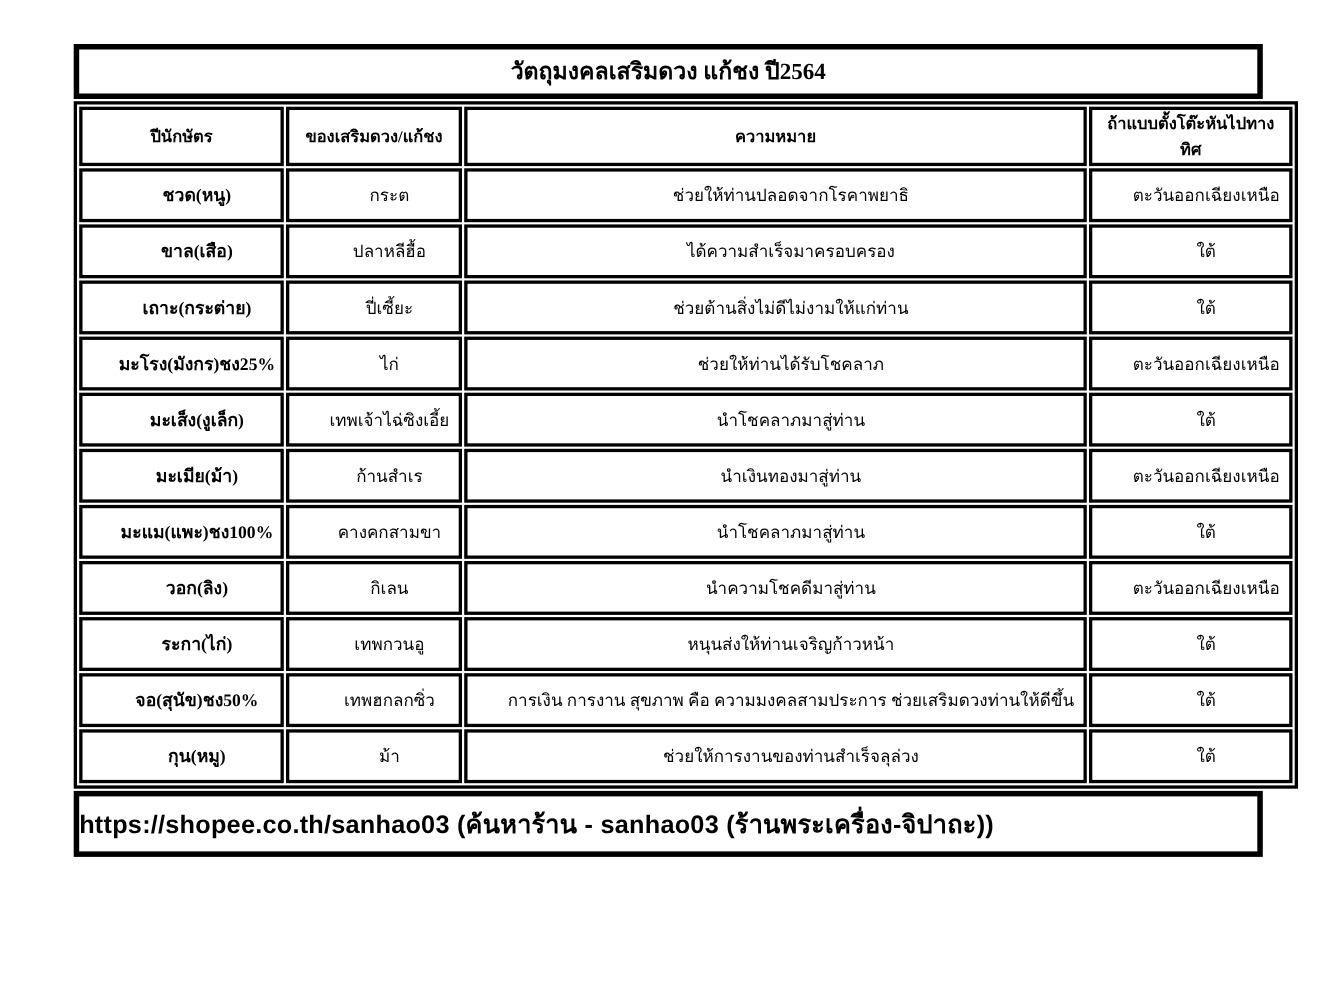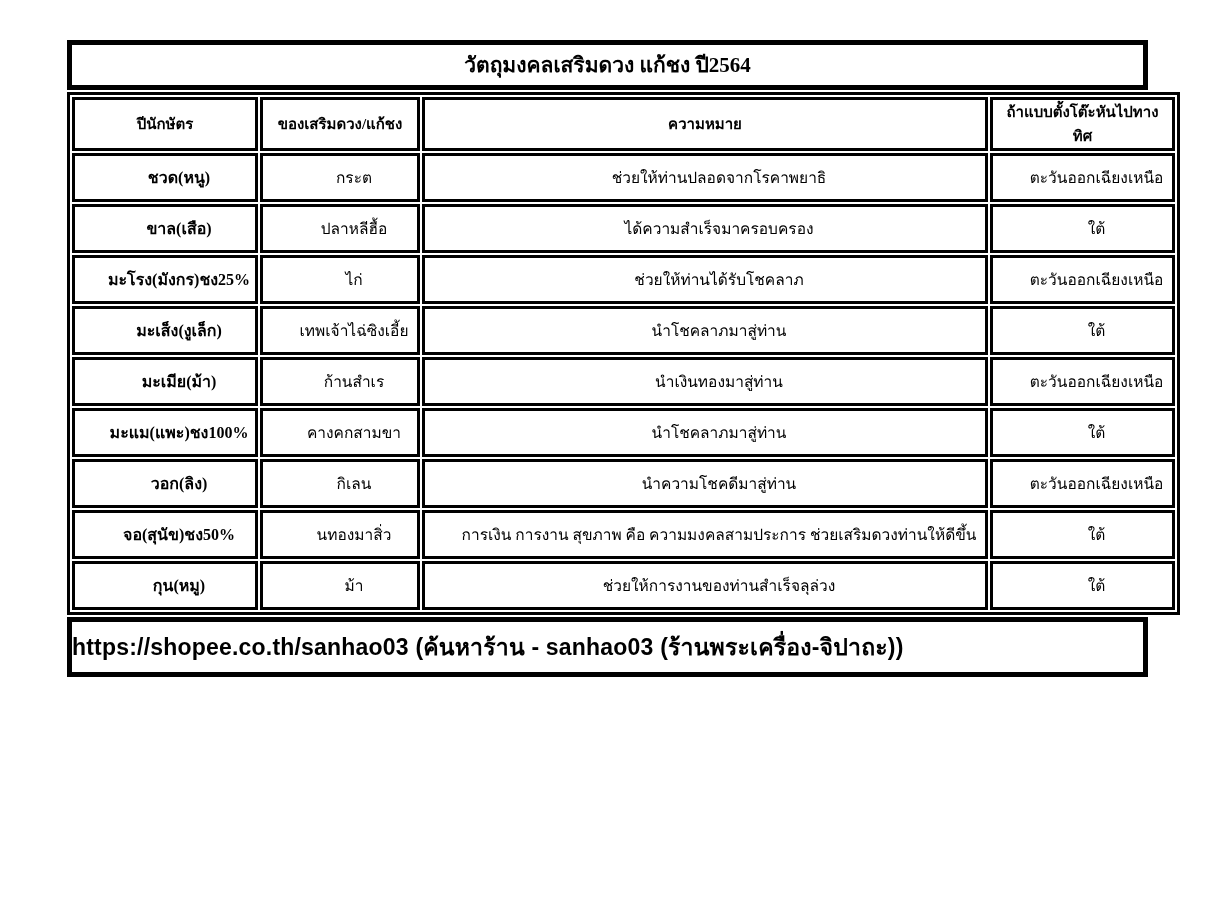--- a/index.html
+++ b/index.html
@@ -97,20 +97,26 @@
           <td class="c2">ช่วยให้ท่านปลอดจากโรคาพยาธิ</td>
           <td class="c3">ตะวันออกเฉียงเหนือ</td>
         </tr>
         <tr>
           <td class="c0">ขาล(เสือ)</td>
           <td class="c1">ปลาหลีฮื้อ</td>
           <td class="c2">ได้ความสำเร็จมาครอบครอง</td>
           <td class="c3">ใต้</td>
         </tr>
         <tr>
+          <td class="c0">เถาะ(กระต่าย)</td>
+          <td class="c1">ปี่เซี้ยะ</td>
+          <td class="c2">ช่วยต้านสิ่งไม่ดีไม่งามให้แก่ท่าน</td>
+          <td class="c3">ใต้</td>
+        </tr>
+        <tr>
           <td class="c0">มะโรง(มังกร)ชง25%</td>
           <td class="c1">ไก่</td>
           <td class="c2">ช่วยให้ท่านได้รับโชคลาภ</td>
           <td class="c3">ตะวันออกเฉียงเหนือ</td>
         </tr>
         <tr>
           <td class="c0">มะเส็ง(งูเล็ก)</td>
           <td class="c1">เทพเจ้าไฉ่ซิงเอี้ย</td>
           <td class="c2">นำโชคลาภมาสู่ท่าน</td>
           <td class="c3">ใต้</td>
@@ -127,22 +133,28 @@
           <td class="c2">นำโชคลาภมาสู่ท่าน</td>
           <td class="c3">ใต้</td>
         </tr>
         <tr>
           <td class="c0">วอก(ลิง)</td>
           <td class="c1">กิเลน</td>
           <td class="c2">นำความโชคดีมาสู่ท่าน</td>
           <td class="c3">ตะวันออกเฉียงเหนือ</td>
         </tr>
         <tr>
+          <td class="c0">ระกา(ไก่)</td>
+          <td class="c1">เทพกวนอู</td>
+          <td class="c2">หนุนส่งให้ท่านเจริญก้าวหน้า</td>
+          <td class="c3">ใต้</td>
+        </tr>
+        <tr>
           <td class="c0">จอ(สุนัข)ชง50%</td>
-          <td class="c1">นทองมาสิ่ว</td>
+          <td class="c1">เทพฮกลกซิ่ว</td>
           <td class="c2">การเงิน การงาน สุขภาพ คือ ความมงคลสามประการ ช่วยเสริมดวงท่านให้ดีขึ้น</td>
           <td class="c3">ใต้</td>
         </tr>
         <tr>
           <td class="c0">กุน(หมู)</td>
           <td class="c1">ม้า</td>
           <td class="c2">ช่วยให้การงานของท่านสำเร็จลุล่วง</td>
           <td class="c3">ใต้</td>
         </tr>
       </tbody>

